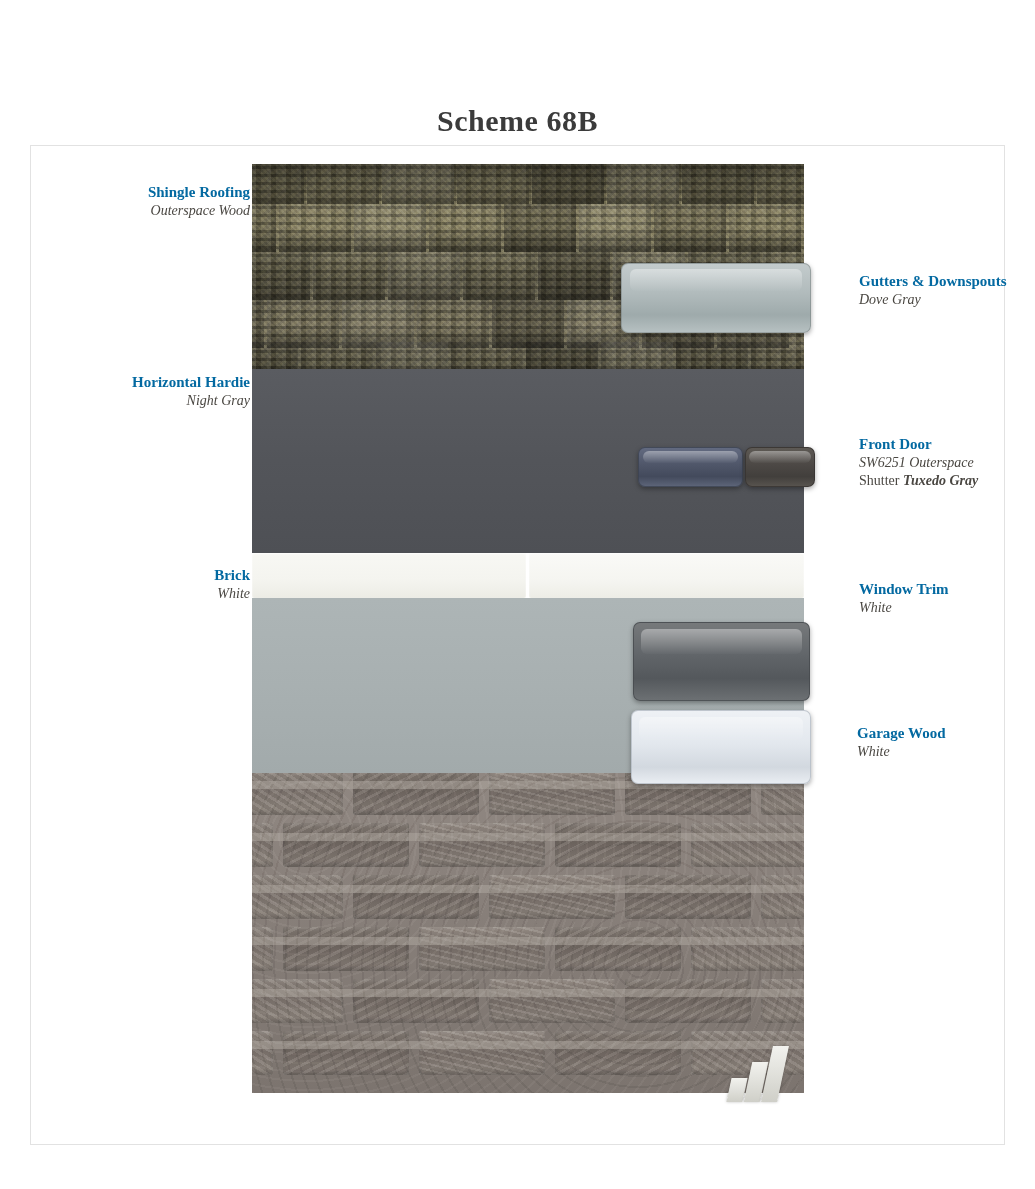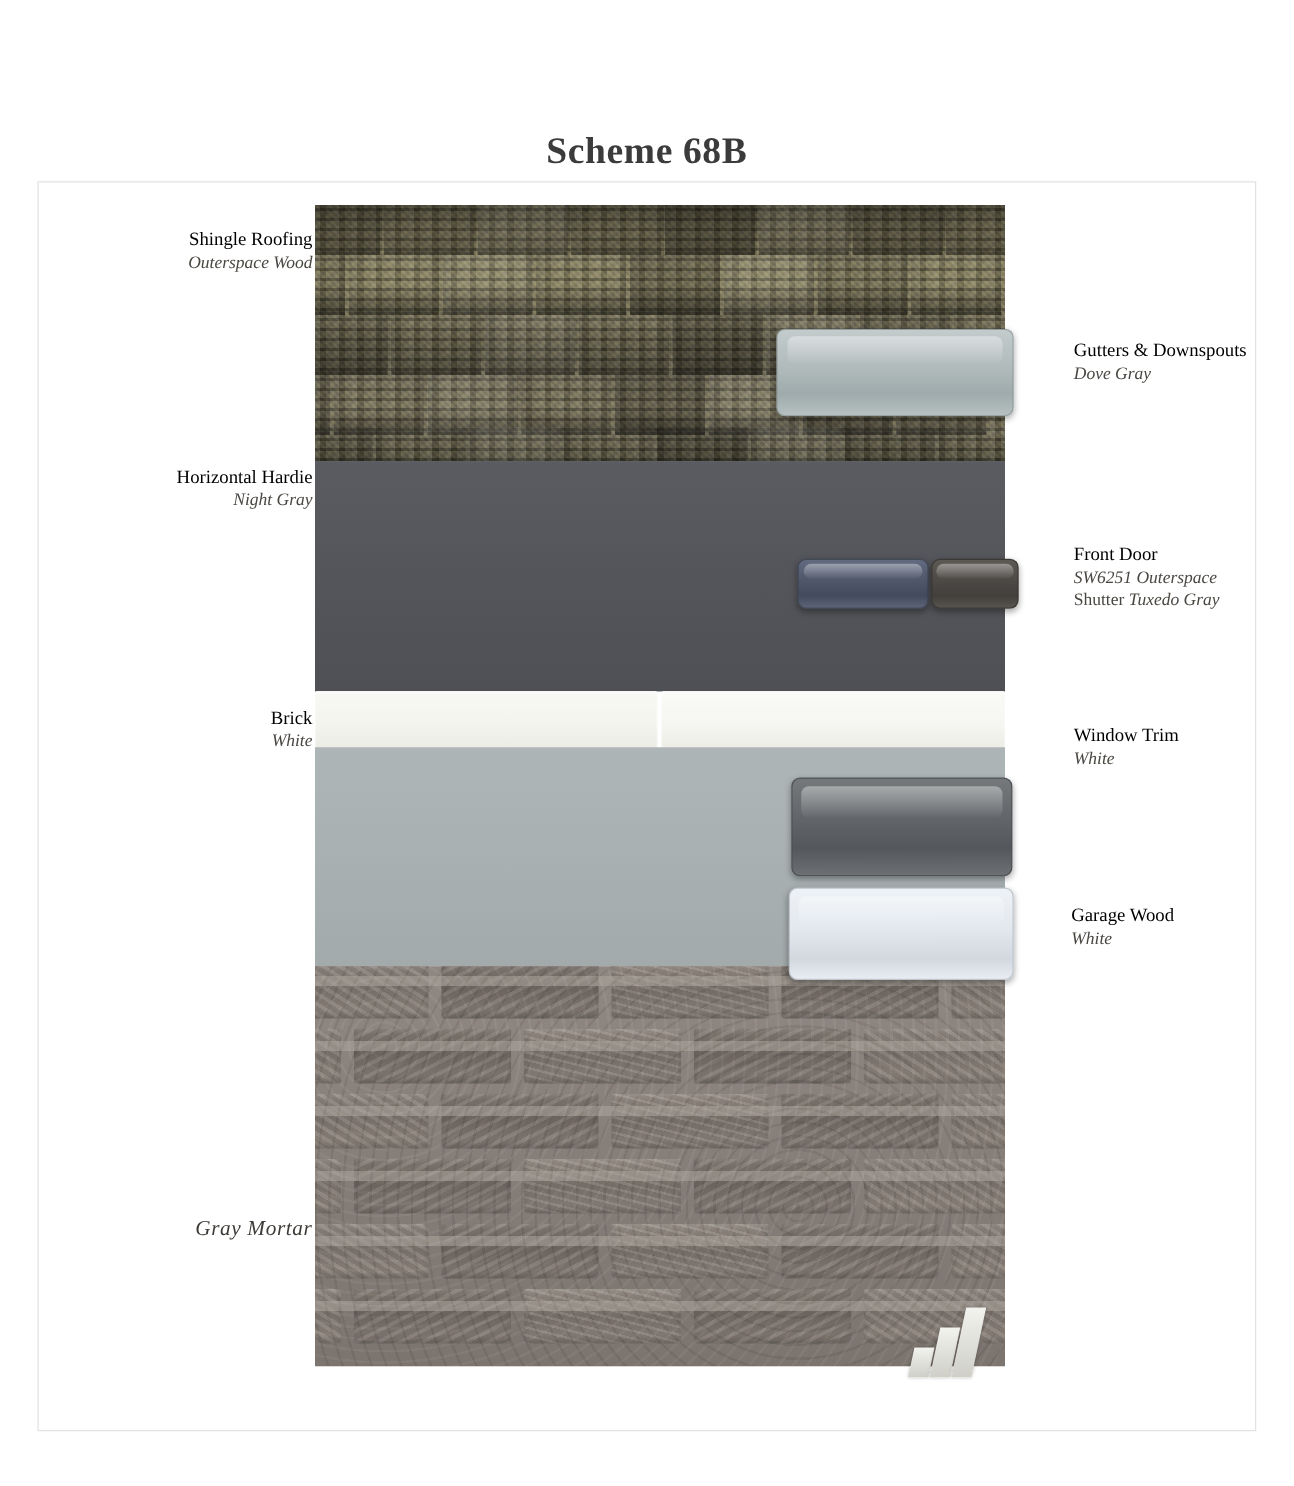--- a/index.html
+++ b/index.html
@@ -251,37 +251,37 @@
     border: 1px solid rgba(180,188,196,0.8);
   }
 
   
   .label {
     position: absolute;
     font-family: "Liberation Serif", serif;
     line-height: 1.28;
   }
   .label .name {
-    font-weight: normal;
+    font-weight: bold;
     font-size: 15px;
-    color: #000000;
+    color: #0369a1;
     display: block;
   }
   .label .sub {
     font-style: italic;
     font-size: 14px;
     color: #4a4742;
     display: block;
   }
   .label .sub-mixed {
     font-size: 14px;
     color: #4a4742;
     display: block;
   }
-  .label .sub-mixed i { font-style: italic; }
+  .label .sub-mixed i { font-style: italic; font-weight: bold; }
   .label.left { text-align: right; }
   .label.right { text-align: left; margin-left: 41px; }
 
   #lbl-roofing { left: 20px; top: 183px; width: 230px; }
   #lbl-gutters { left: 818px; top: 272px; width: 205px; }
   #lbl-hardie  { left: 20px; top: 373px; width: 230px; }
   #lbl-door    { left: 818px; top: 435px; width: 210px; }
   #lbl-trim    { left: 20px; top: 566px; width: 230px; }
   #lbl-wintrim { left: 818px; top: 580px; width: 205px; }
   #lbl-bb      { left: 20px; top: 623px; width: 230px; }
@@ -483,21 +483,20 @@
   </div>
 
 
 
   <div class="label right" id="lbl-garage">
     <span class="name">Garage Wood</span>
     <span class="sub">White</span>
   </div>
 
 
-  <div class="label left" id="lbl-mortar">Gray  Mortar</div>
 
   <div class="logo">
     <div class="bar b1"></div>
     <div class="bar b2"></div>
     <div class="bar b3"></div>
   </div>
 
 </div>
 
 </body></html>

